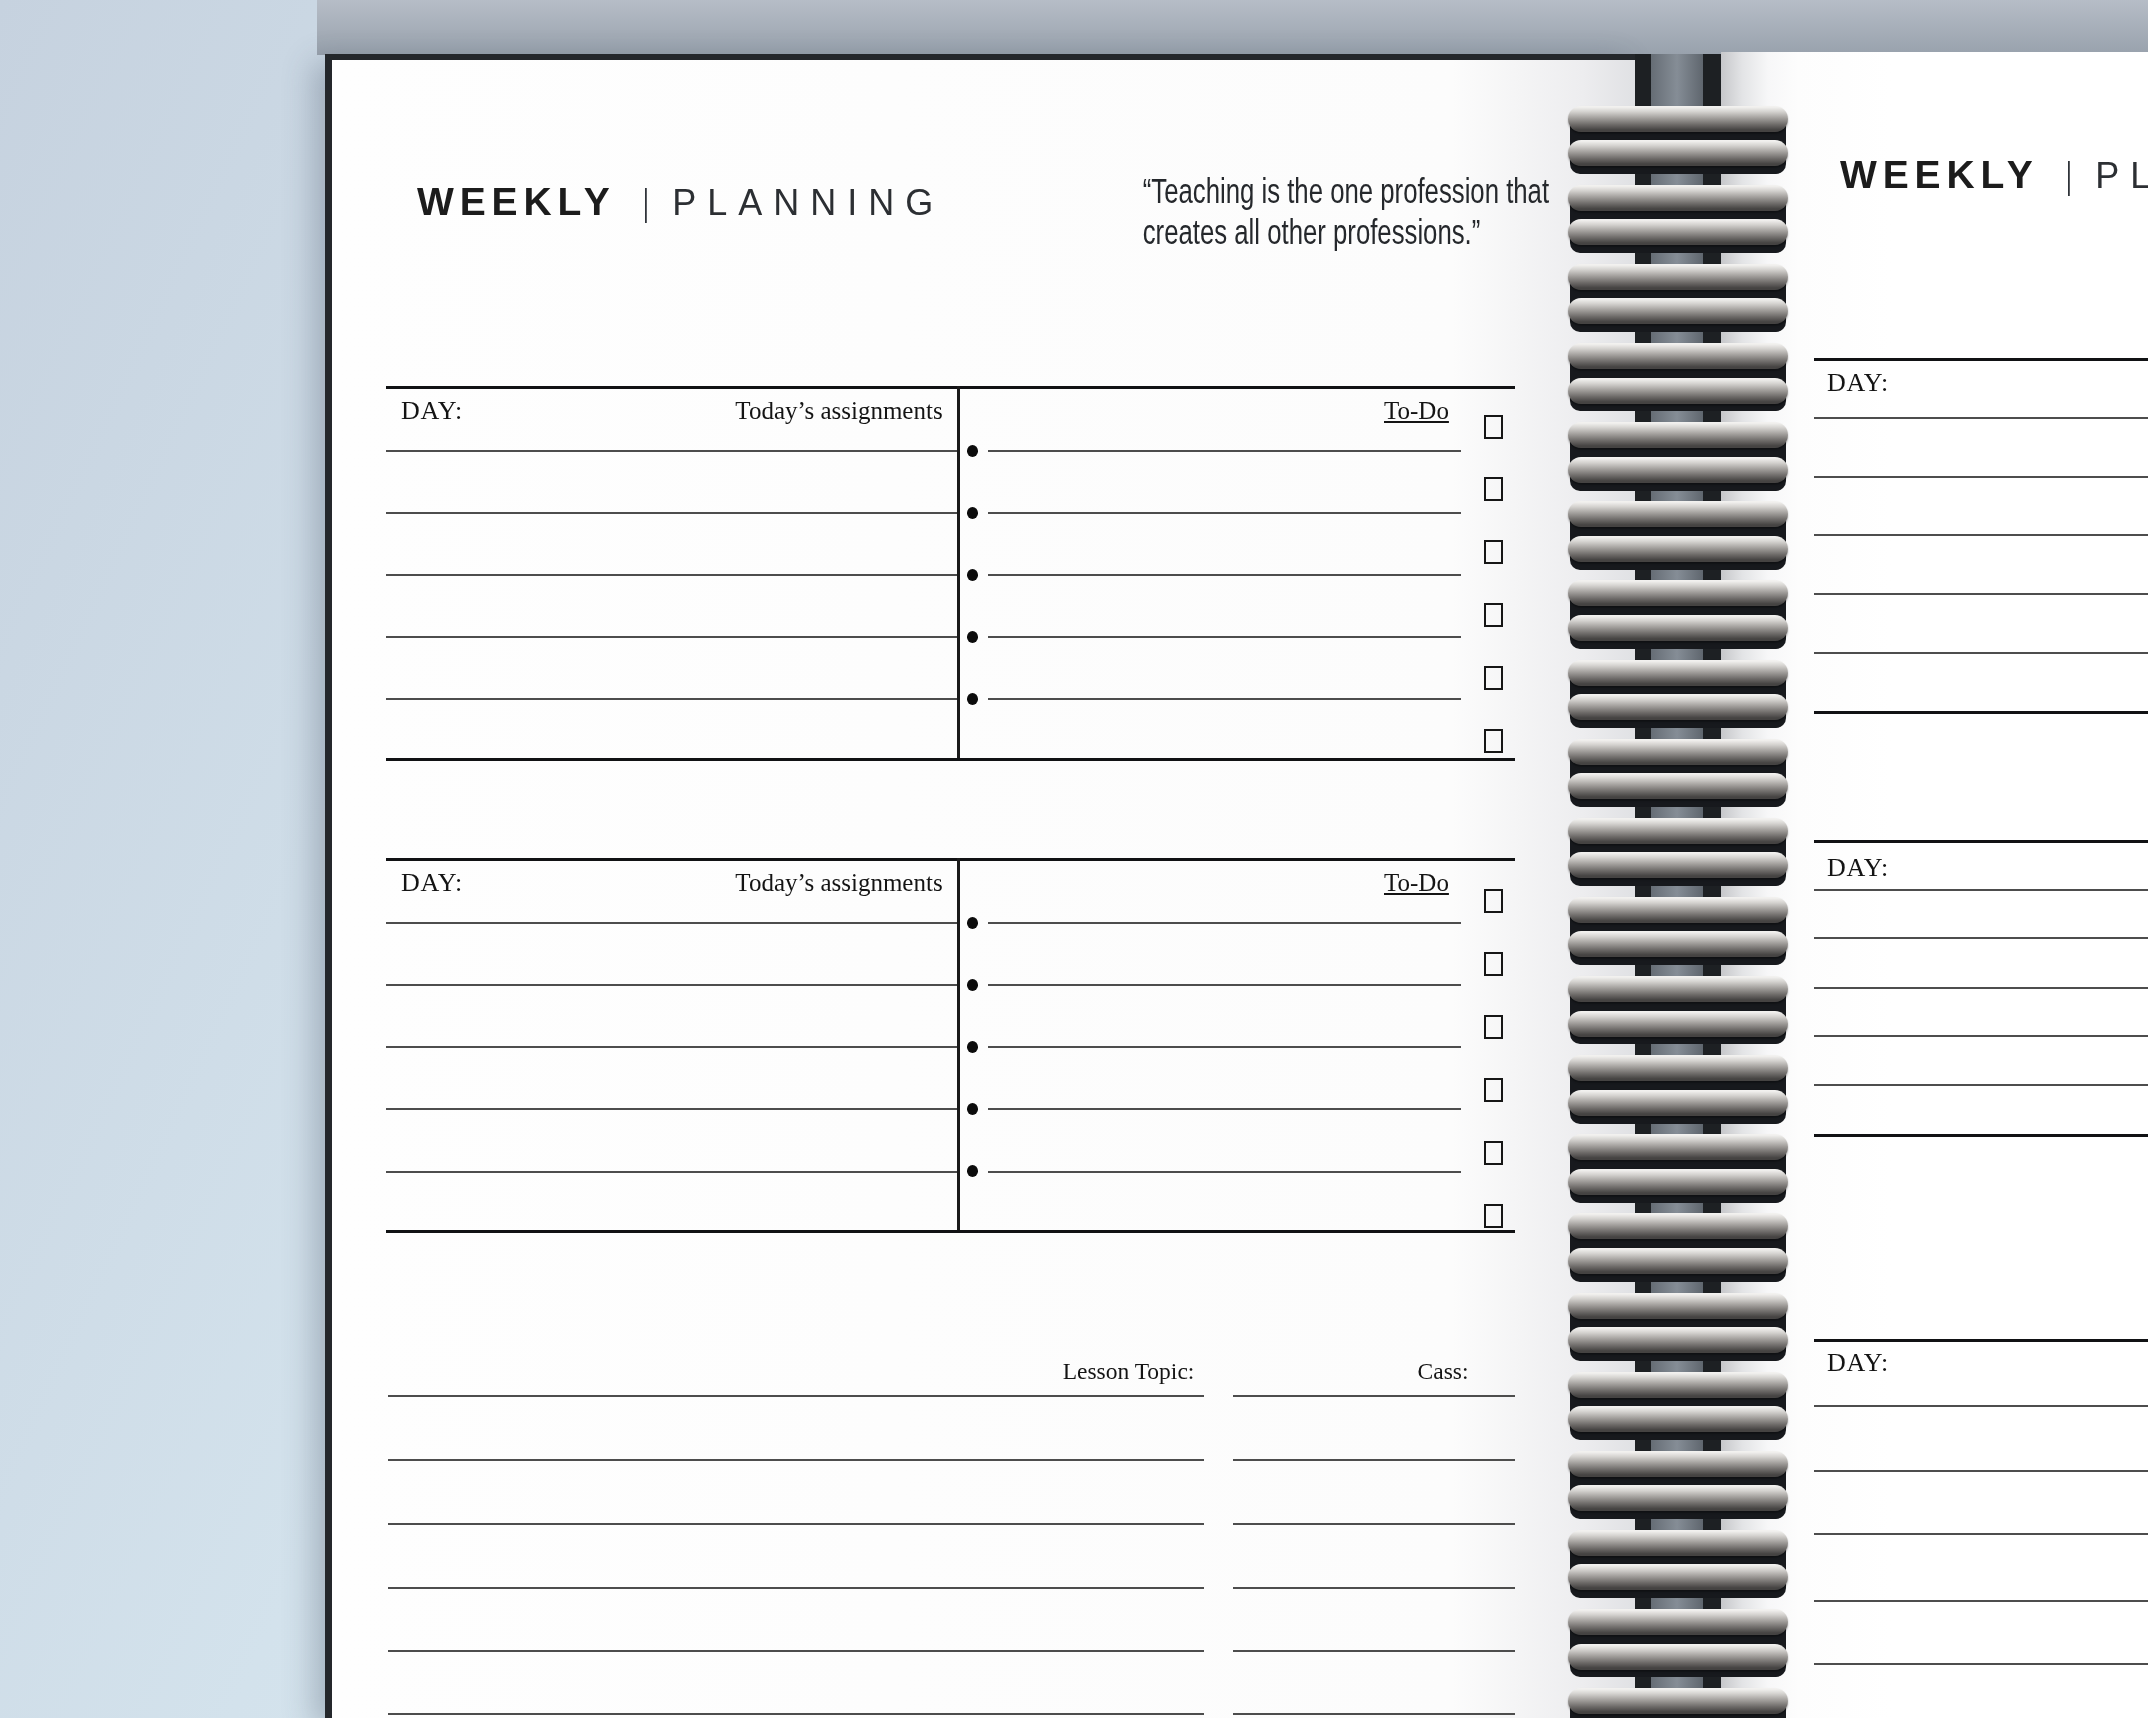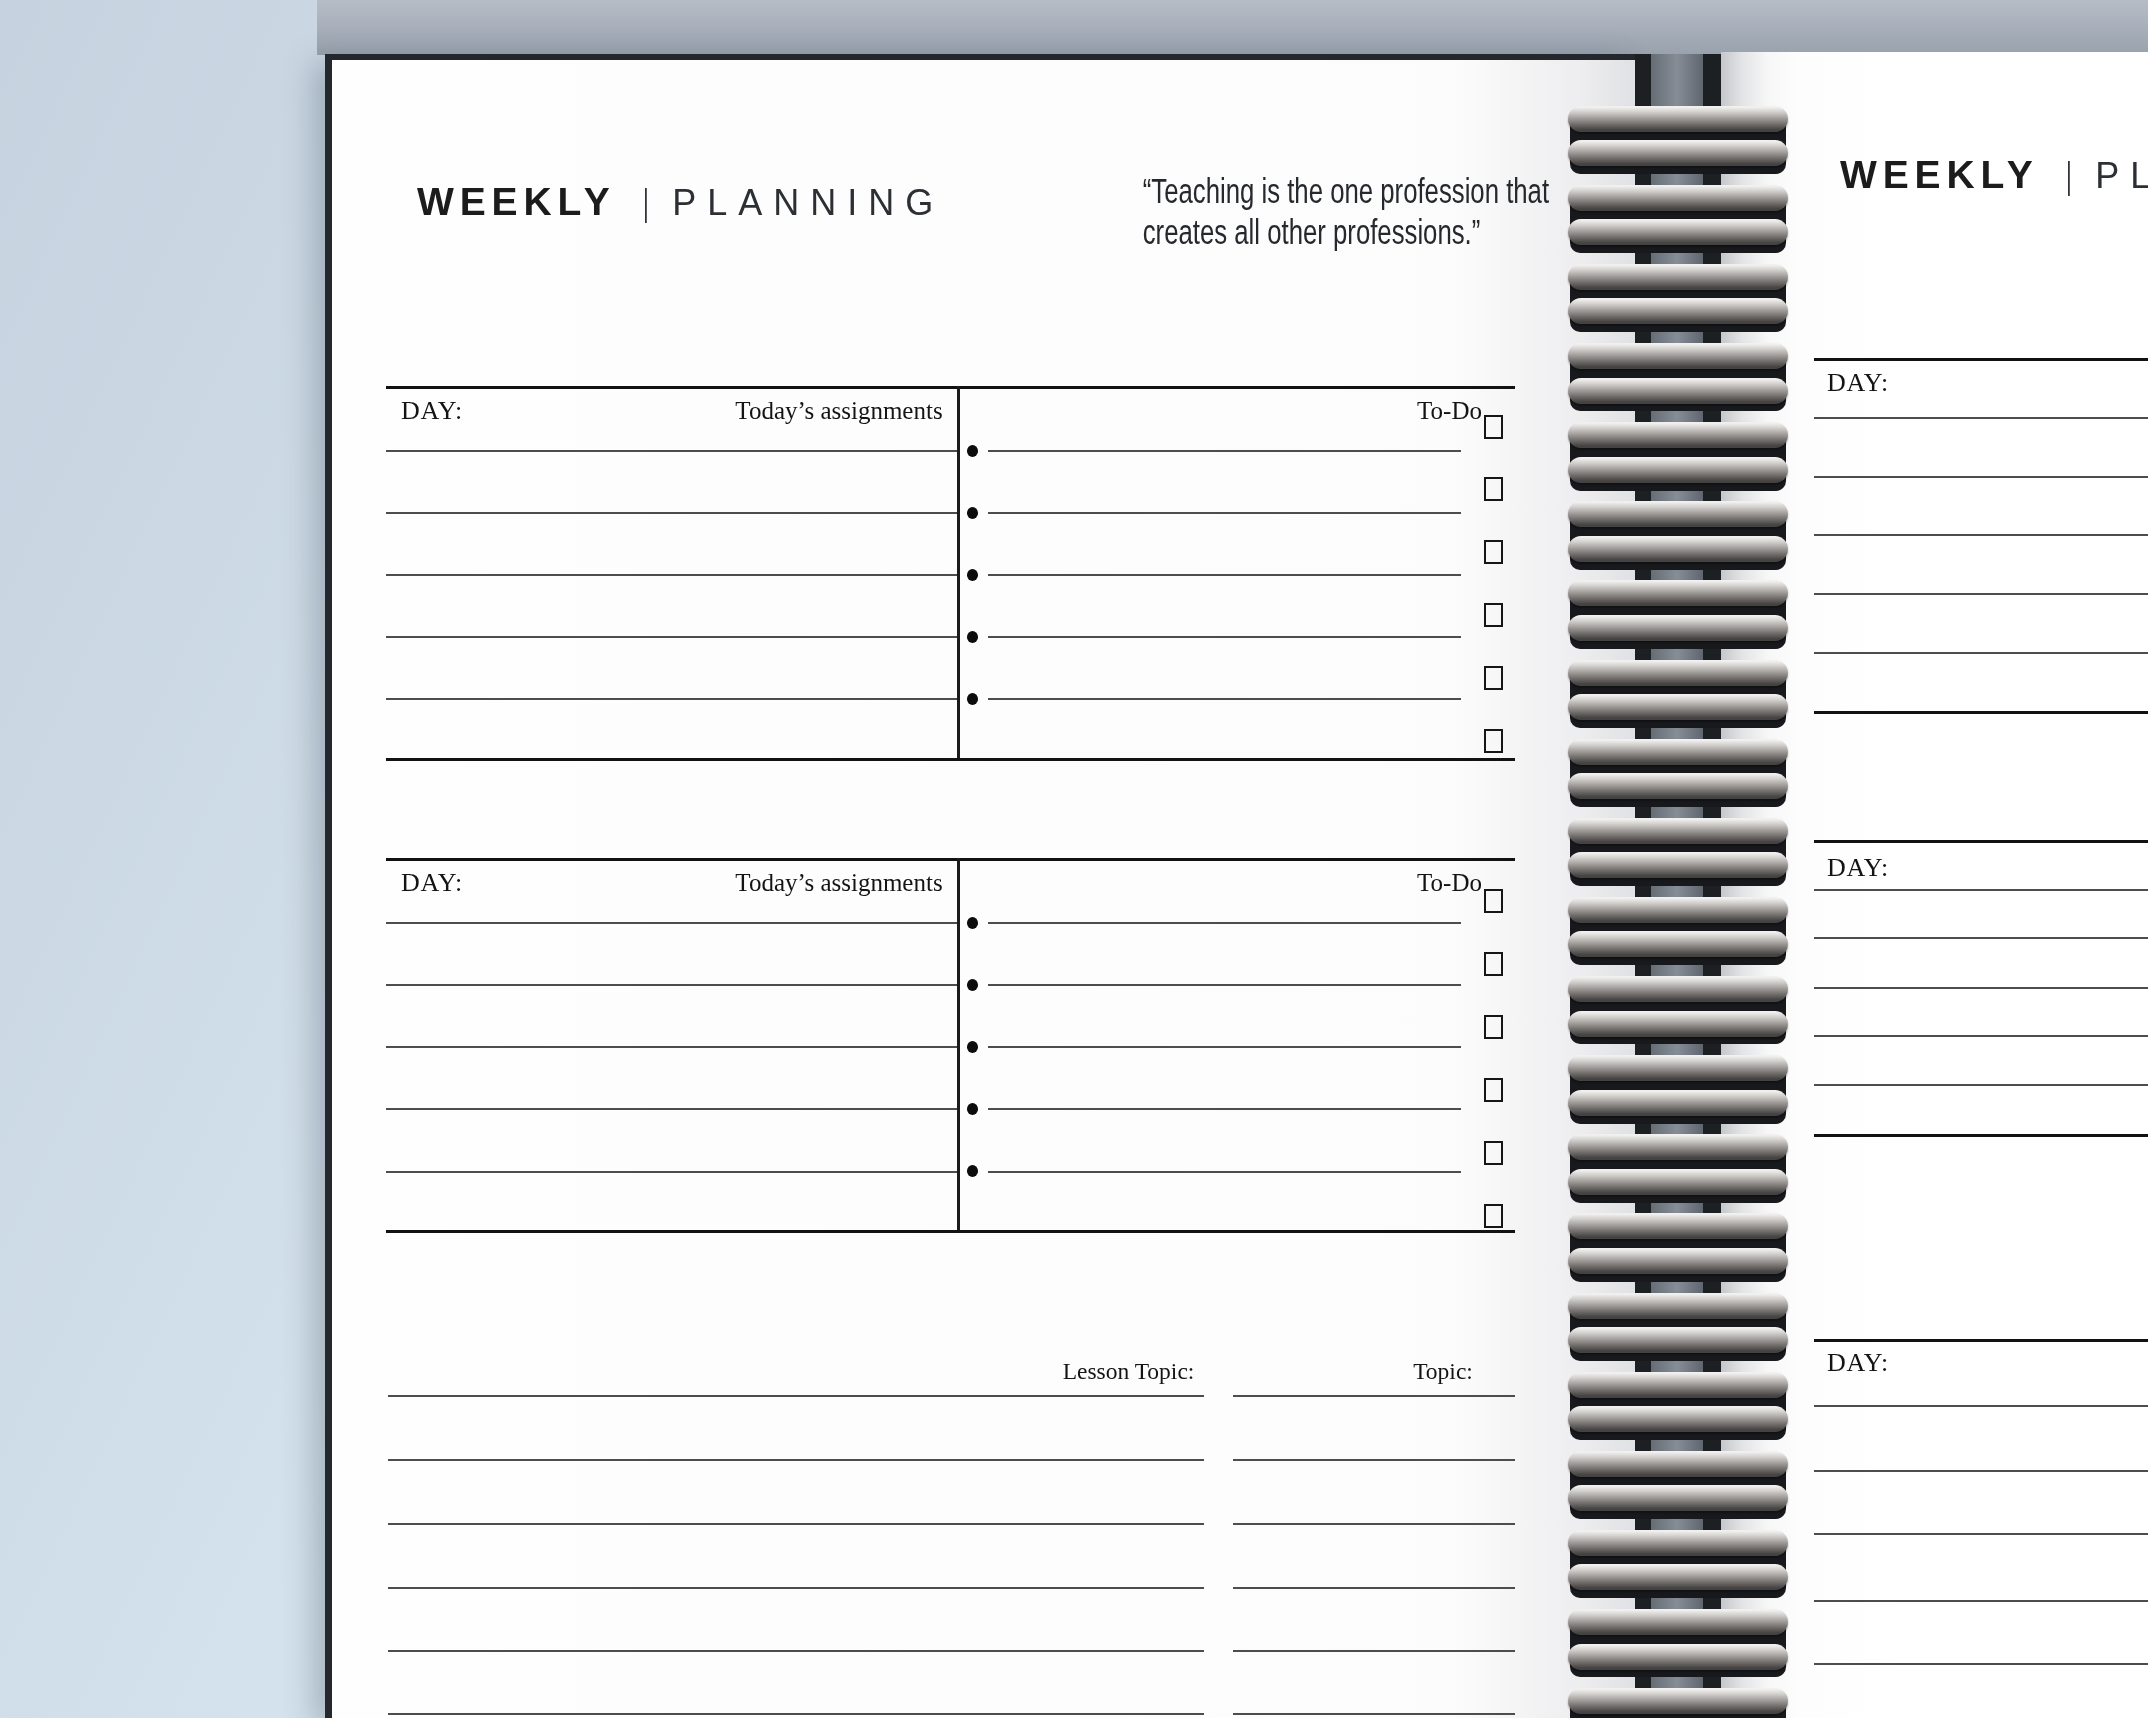--- a/index.html
+++ b/index.html
@@ -32,21 +32,21 @@
   .title-row{display:flex;align-items:baseline;white-space:nowrap;color:#1c1c1c;}
   .t-main{font-weight:bold;font-size:39px;letter-spacing:5.9px;}
   .t-sep{font-weight:400;font-size:37px;color:#30343a;margin:0 22px 0 25px;transform:scaleX(.6);display:inline-block;}
   .t-sub{font-weight:400;font-size:36px;letter-spacing:11px;color:#2c2f33;}
   .quote{width:361px;text-align:center;color:#25282c;font-size:33px;line-height:39px;
     transform:scale(.78,1.04);transform-origin:50% 0;white-space:nowrap;}
   .serif{font-family:"Liberation Serif",serif;color:#141414;margin-top:41px;}
   .day-label{font-size:26px;letter-spacing:0.8px;}
   .col-label{font-size:25px;}
   .center{text-align:center;}
-  .right-al{text-align:center;}
+  .right-al{text-align:left;text-decoration:underline;}
   .rule{background:#111214;height:3.4px;}
   .thin-line{position:absolute;height:1.7px;background:#4d4d4d;}
   .divider{width:2.5px;background:#1b1b1b;}
   .bullet-dot{position:absolute;width:11px;height:11.7px;border-radius:50%;background:#0c0c0c;}
   .checkbox{position:absolute;width:19.3px;height:23.5px;box-sizing:border-box;border:2.5px solid #161616;background:transparent;}
   .lesson-heading{font-weight:bold;font-size:27px;letter-spacing:3.4px;color:#121212;white-space:nowrap;}
 </style>
 </head>
 <body>
 
@@ -81,21 +81,21 @@
   <div class="abs serif day-label" style="left:401px;top:827px;">DAY:</div>
   <div class="abs serif col-label center" style="left:688px;top:828px;width:302px;">Today’s assignments</div>
   <div class="abs serif col-label right-al" style="left:1384px;top:828px;width:131px;">To-Do</div>
   <div class="abs rule" style="left:386px;top:858px;width:1129px;"></div>
   <div class="abs divider" style="left:957px;top:858px;height:373px;"></div>
   <div></div>
   <div></div>
   <div class="abs rule" style="left:386px;top:1230px;width:1129px;"></div>
 
   <div class="abs serif col-label center" style="left:1032px;top:1317px;width:193px;font-size:23.5px;">Lesson Topic:</div>
-  <div class="abs serif col-label center" style="left:1376px;top:1317px;width:134px;font-size:23.5px;">Topic:</div>
+  <div class="abs serif col-label center" style="left:1376px;top:1317px;width:134px;font-size:23.5px;">Cass:</div>
   <div></div>
 
   <div class="abs channel"></div>
   <div class="abs channel-inner"></div>
   <div></div>
 
   <div class="abs title-row" style="left:1840px;top:153px;">
     <span class="t-main">WEEKLY</span>
     <span class="t-sep">|</span>
     <span class="t-sub">PL</span>

